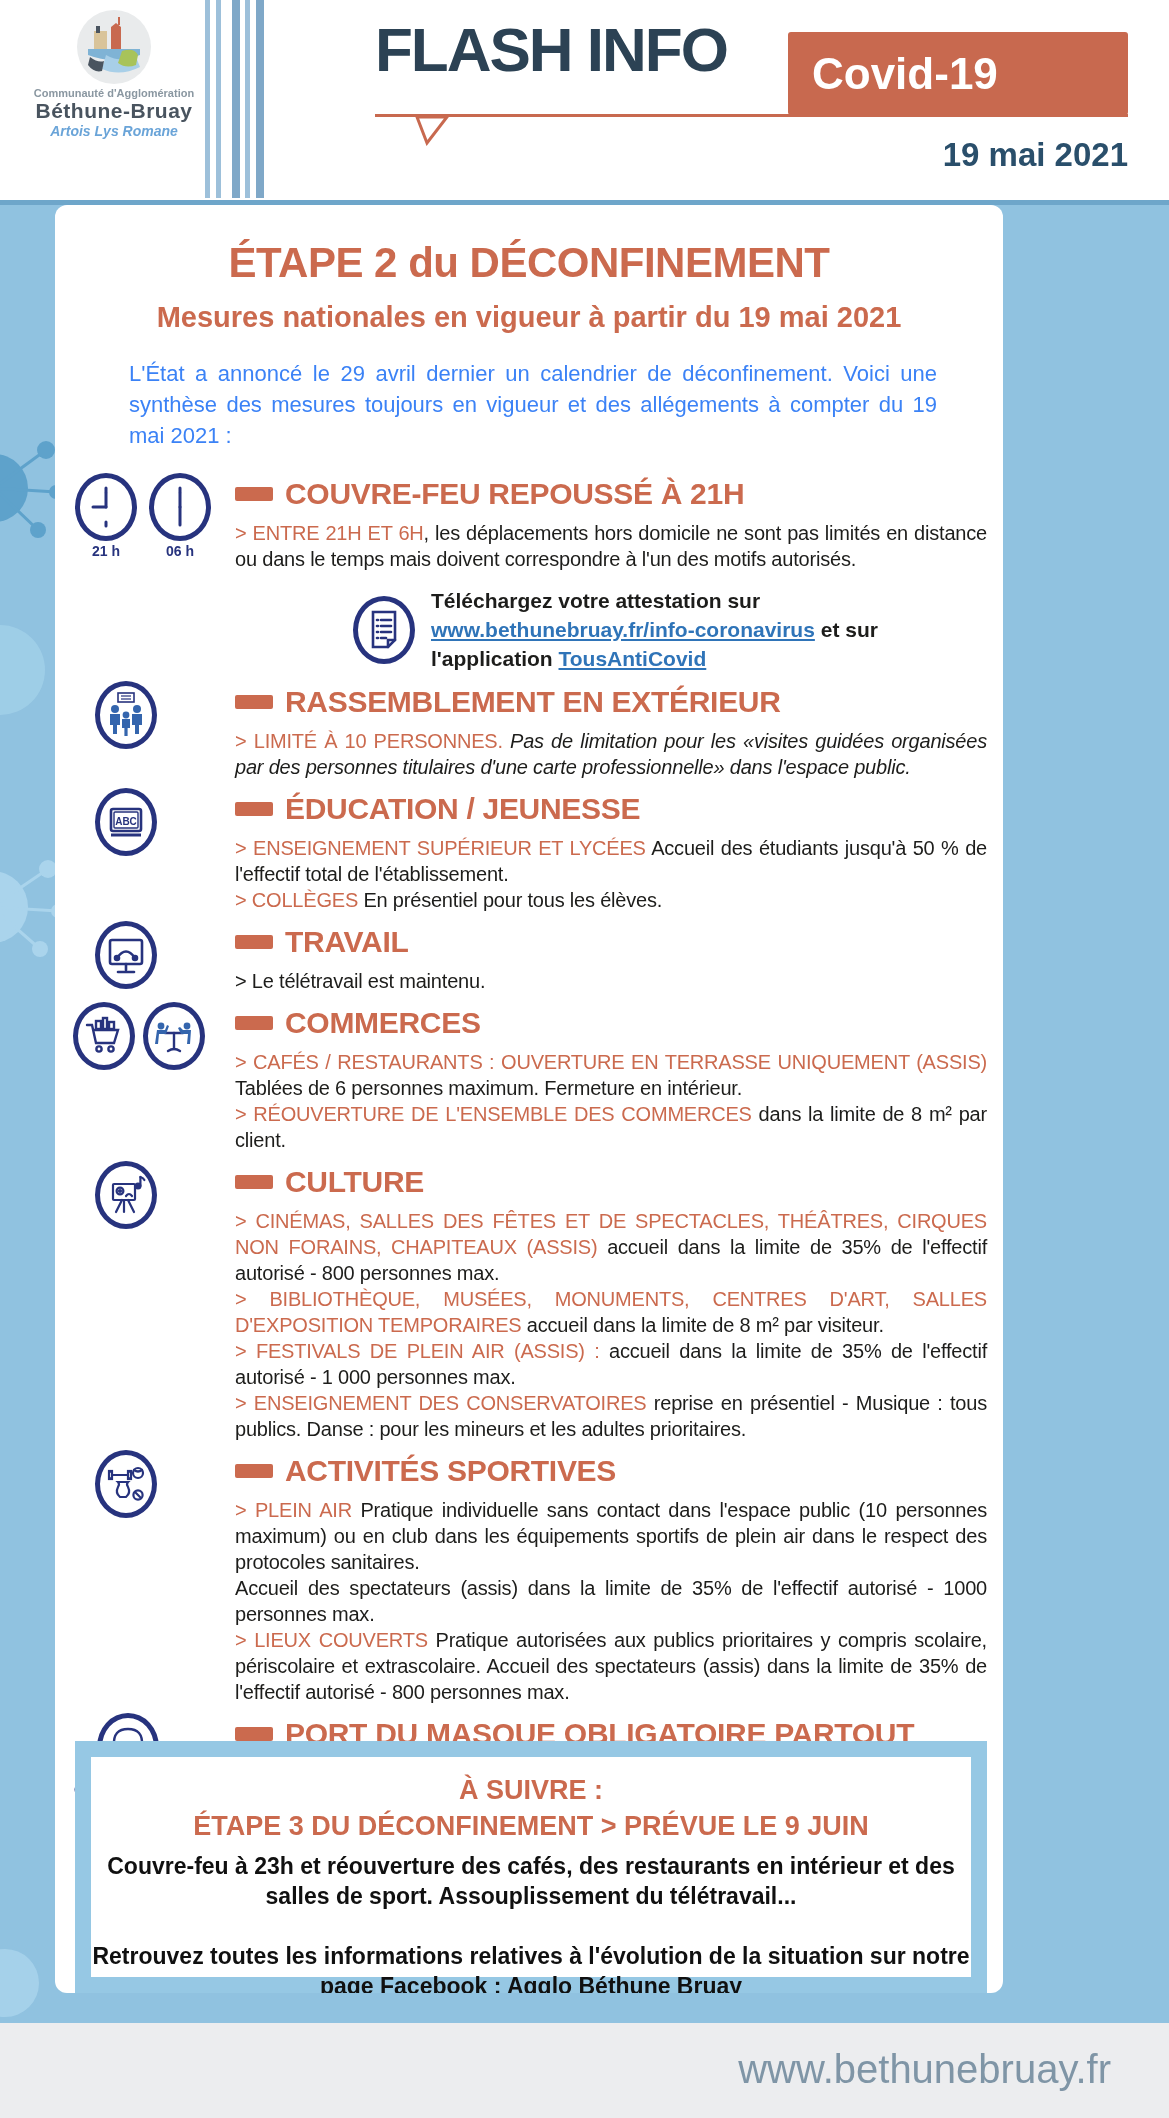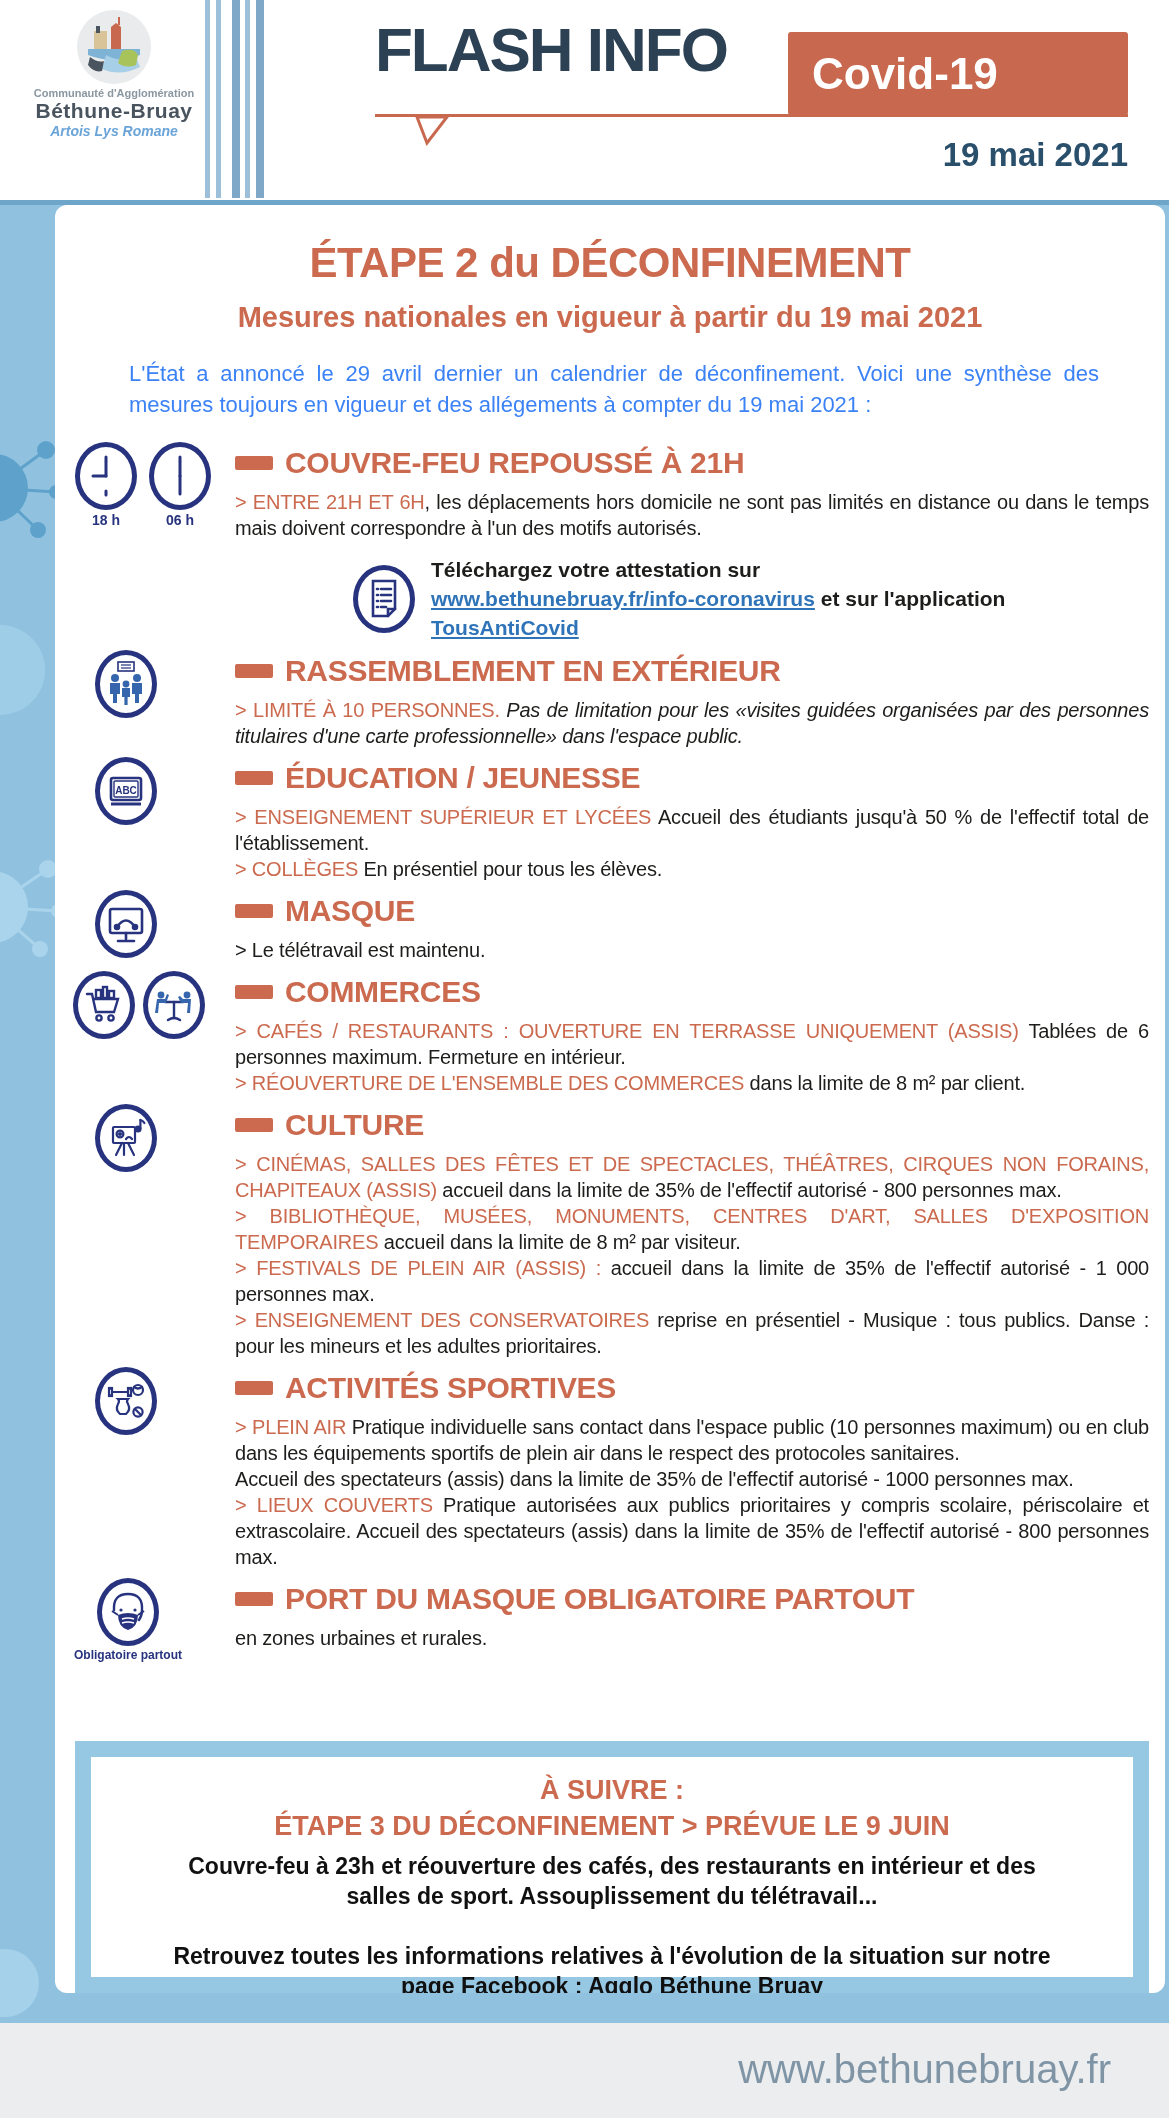--- a/index.html
+++ b/index.html
@@ -18,21 +18,21 @@
          color:#fff;font-size:44px;font-weight:700;line-height:83px;padding-left:24px;box-sizing:border-box;}
   .rule{position:absolute;left:375px;top:114px;width:753px;height:3px;background:#c8694f;}
   .tail{position:absolute;left:415px;top:116px;}
   .date{position:absolute;right:41px;top:136px;font-size:33px;font-weight:700;color:#2a4f6b;}
   
   .bluebg{position:absolute;left:0;top:200px;width:1169px;height:1823px;background:#90c2e0;border-top:5px solid #6ea6ca;box-sizing:border-box;}
   .deco{position:absolute;z-index:1;}
   .footer{position:absolute;left:0;top:2023px;width:1169px;height:95px;background:#ecedef;z-index:4;}
   .footer .url{position:absolute;right:58px;top:0;line-height:92px;font-size:40px;color:#7f95a6;}
   
-  .card{position:absolute;left:55px;top:205px;width:1110px;height:1788px;background:#fff;border-radius:12px;
+  .card{position:absolute;left:55px;top:205px;width:948px;height:1788px;background:#fff;border-radius:12px;
         overflow:hidden;z-index:2;}
   .title{margin:34px 10px 0;text-align:center;font-size:42px;font-weight:700;color:#cb6a4e;letter-spacing:-.5px;}
   .subtitle{margin:14px 10px 0;text-align:center;font-size:29px;font-weight:700;color:#cb6a4e;}
   .intro{margin:24px 66px 26px 74px;font-size:22px;line-height:31px;font-weight:400;color:#3b82f6;text-align:justify;}
   
   .sec{position:relative;margin:0 16px 12px 180px;}
   .sec h2{display:flex;align-items:center;gap:12px;margin:0 0 9px;font-size:30px;font-weight:700;
           color:#cb6a4e;letter-spacing:-.3px;}
   .dash{width:38px;height:14px;background:#cb6a4e;border-radius:2px;flex:none;}
   .bullet{margin:0;font-size:20px;line-height:26px;font-weight:400;color:#1d1d1b;text-align:justify;letter-spacing:-.2px;}
@@ -132,21 +132,21 @@
       <div class="icons wide">
         <div class="iconwrap">
           <span class="badge-icon">
             <svg width="42" height="46" viewBox="0 0 42 46" stroke="#27337e" stroke-width="3" fill="none" stroke-linecap="round">
               <line x1="21" y1="4" x2="21" y2="8"></line>
                 <line x1="21" y1="38" x2="21" y2="42"></line>
               <line x1="21" y1="23" x2="21" y2="9"></line>
                 <line x1="21" y1="23" x2="8" y2="23"></line>
             </svg>
           </span>
-          <span class="icon-label">18 h</span>
+          <span class="icon-label">21 h</span>
         </div>
         <div class="iconwrap">
           <span class="badge-icon">
             <svg width="42" height="46" viewBox="0 0 42 46" stroke="#27337e" stroke-width="3" fill="none" stroke-linecap="round">
               <line x1="21" y1="4" x2="21" y2="8"></line>
               <line x1="21" y1="23" x2="21" y2="9"></line>
                 <line x1="21" y1="23" x2="21" y2="41"></line>
             </svg>
           </span>
           <span class="icon-label">06 h</span>
@@ -232,21 +232,21 @@
             <path d="M13 26 q9 -13 18 0"></path>
             <circle cx="13" cy="26" r="2" fill="#27337e"></circle>
               <circle cx="31" cy="26" r="2" fill="#27337e"></circle>
             <line x1="22" y1="32" x2="22" y2="38"></line>
               <line x1="14" y1="40" x2="30" y2="40"></line>
           </svg>
         </span>
       </div>
       <h2>
           <span class="dash"></span>
-          <span>MASQUE</span>
+          <span>TRAVAIL</span>
         </h2>
       <p class="bullet"><span>&gt; Le télétravail est maintenu.</span></p>
     </section>
 
     <section class="sec">
       <div class="icons wide">
         <span class="badge-icon">
           <svg width="44" height="46" viewBox="0 0 44 46" stroke="#27337e" stroke-width="2.4" fill="none" stroke-linecap="round">
             <path d="M5 12 h5 l4 18 h18 l4 -13 h-24"></path>
             <circle cx="17" cy="36" r="2.6"></circle>

